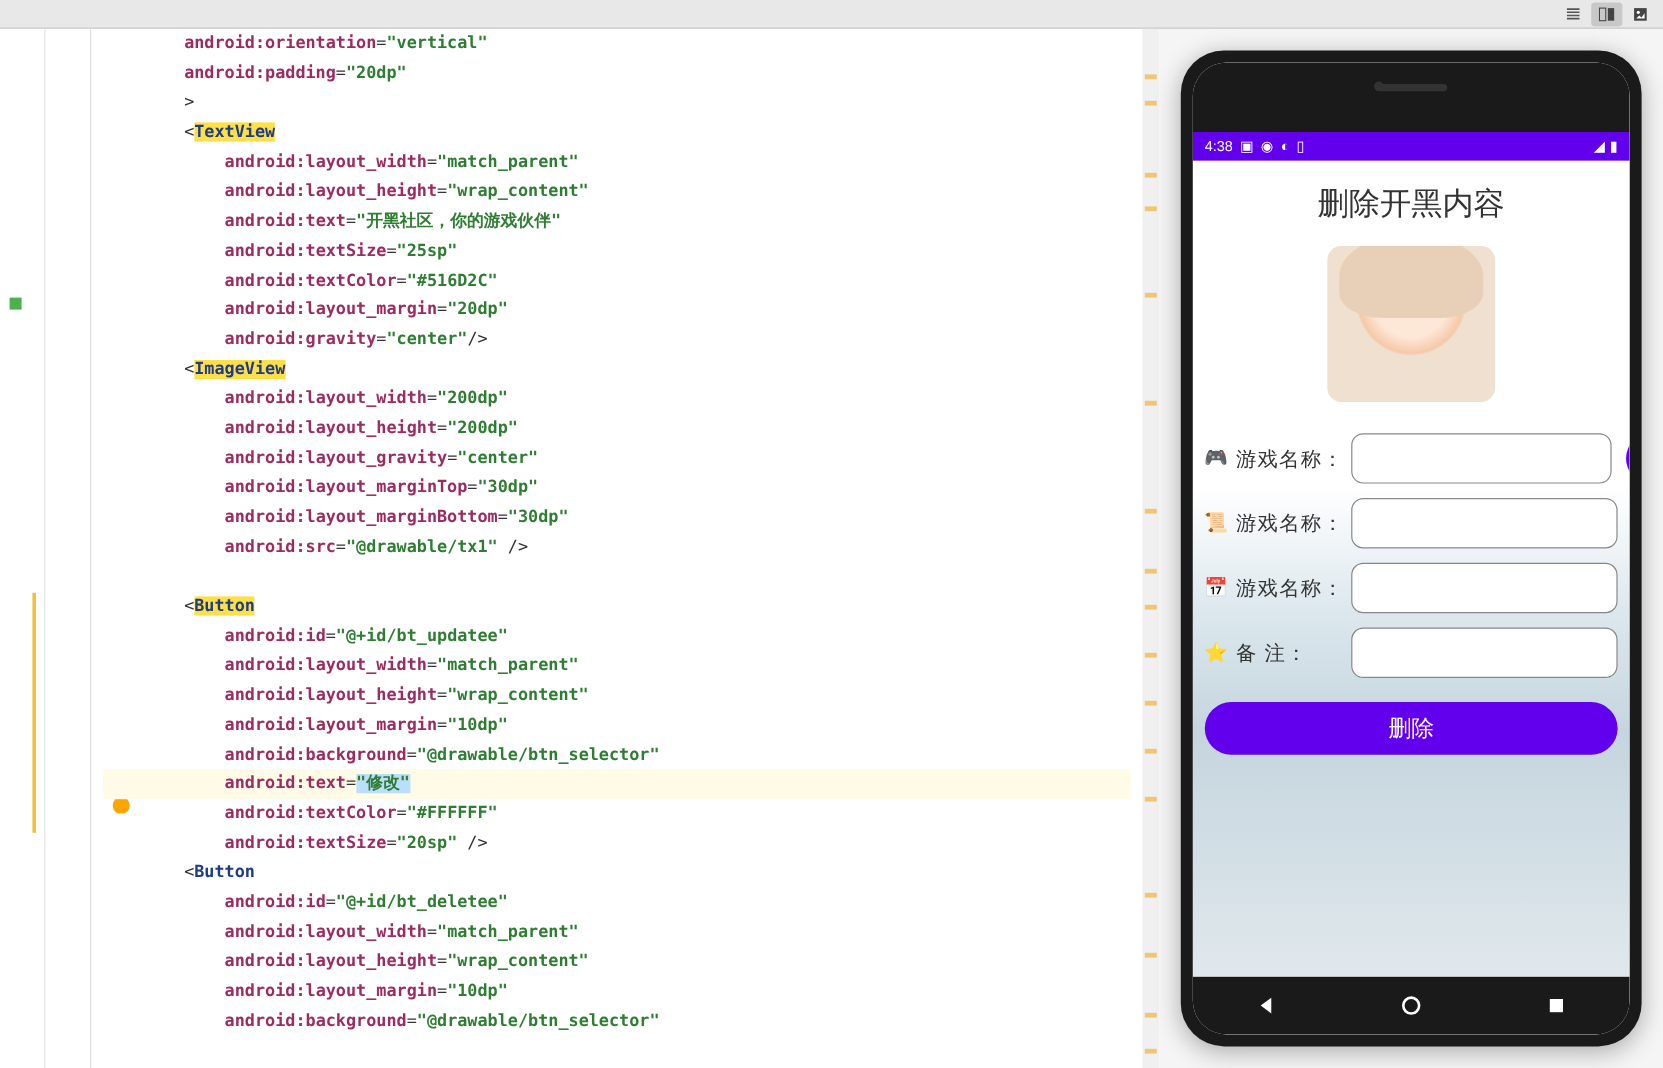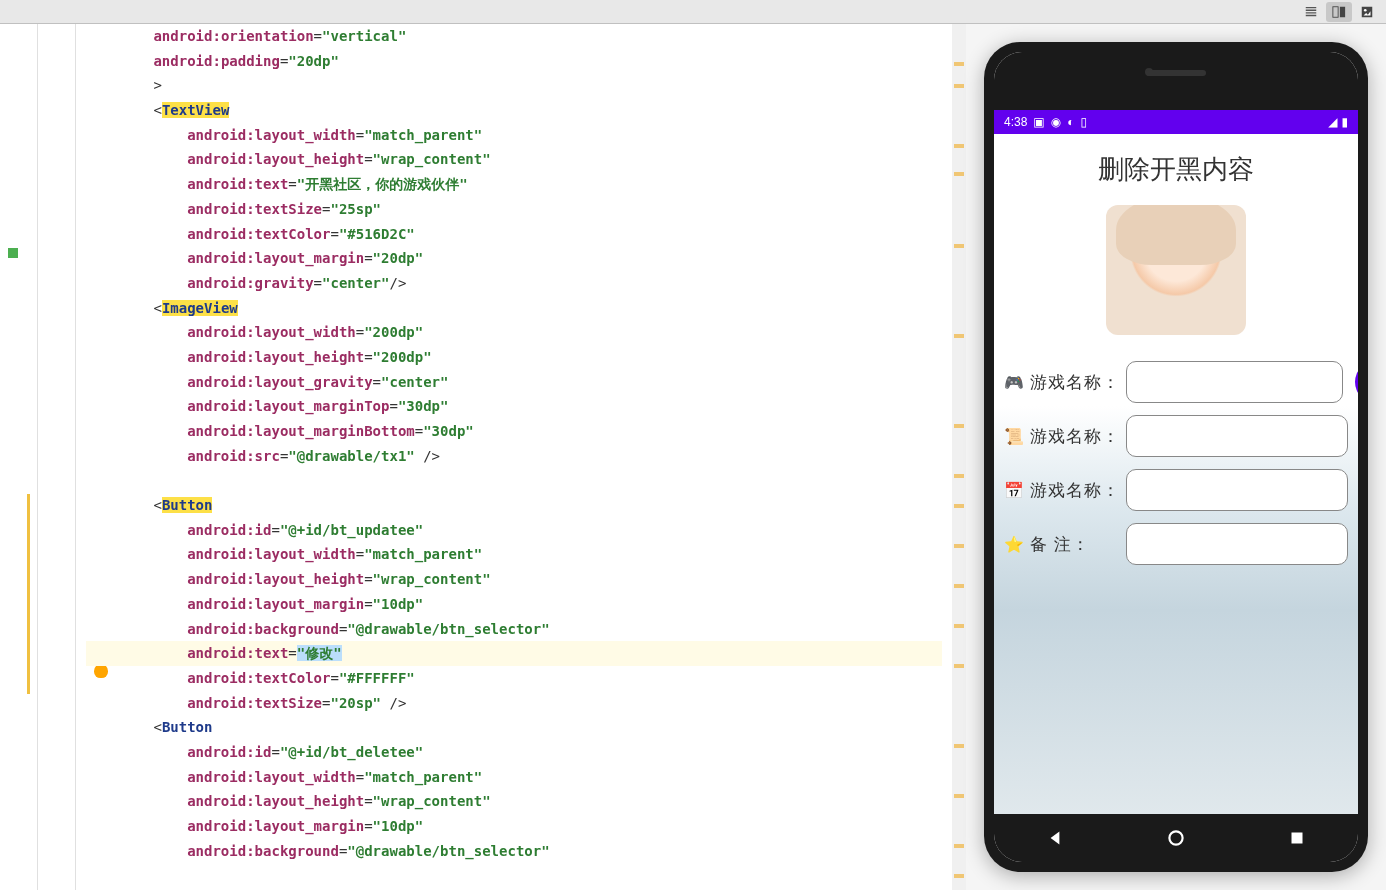--- a/index.html
+++ b/index.html
@@ -370,20 +370,21 @@
                 <span class="form-icon">📅</span>
                 <span class="form-label">游戏名称：</span>
                 <input class="form-input" style="">
               </div>
               <div class="form-row">
                 <span class="form-icon">⭐</span>
                 <span class="form-label">备    注：</span>
                 <input class="form-input" style="">
               </div>
             </div>
+          <button class="delete-btn">删除</button>
         </div>
         <div class="nav-bar">
           <div class="nav-btn">
             <svg viewBox="0 0 20 20">
                 <path d="M14 4 L6 10 L14 16 Z" fill="#fff"></path>
               </svg>
           </div>
           <div class="nav-btn">
             <svg viewBox="0 0 20 20">
                 <circle cx="10" cy="10" r="6" fill="none" stroke="#fff" stroke-width="2"></circle>

